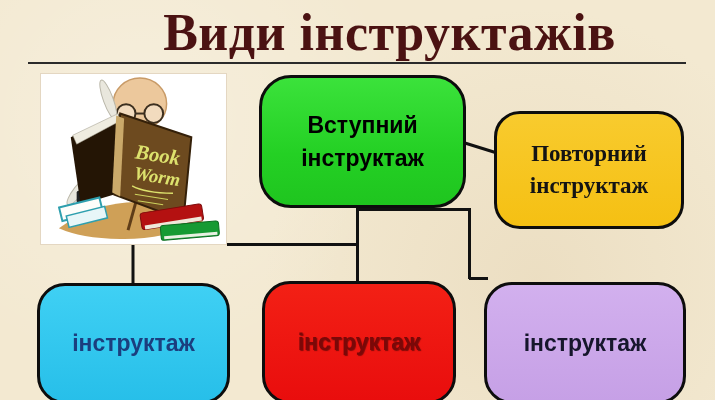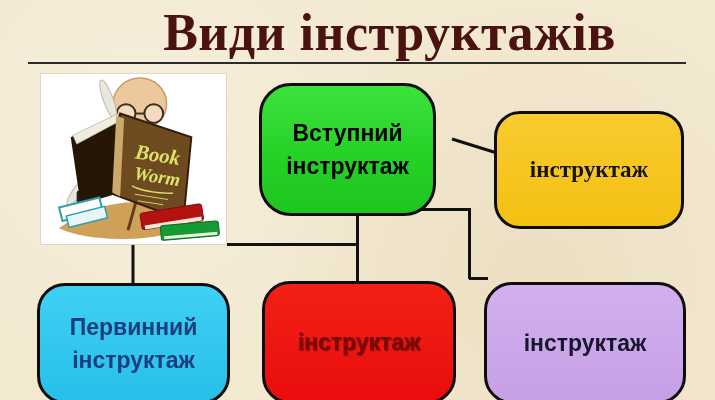--- a/index.html
+++ b/index.html
@@ -59,26 +59,25 @@
     flex-direction: column;
     align-items: center;
     justify-content: center;
     text-align: center;
     font-weight: bold;
     line-height: 1.4;
   }
   .node span { display: block; }
 
   .node-green {
-    left: 259px; top: 75px; width: 177px; height: 133px;
+    left: 259px; top: 75px; width: 207px; height: 133px;
     background: linear-gradient(180deg, #3be23b 0%, #24d024 60%, #1fc51f 100%);
     color: #000000;
     font-size: 23px;
     border-radius: 32px;
-    margin-top: 8px;
   }
   .node-yellow {
     left: 494px; top: 111px; width: 190px; height: 118px;
     background: linear-gradient(180deg, #f8cb2e 0%, #f5c013 100%);
     color: #141414;
     font-family: "Liberation Serif", serif;
     font-size: 23px;
     border-radius: 26px;
   }
   .node-blue {
@@ -177,25 +176,25 @@
       </g>
     </svg>
   </div>
 
   <div class="node node-green">
     <span>Вступний</span>
     <span>інструктаж</span>
   </div>
 
   <div class="node node-yellow">
+    <span>Повторний</span>
     <span>інструктаж</span>
   </div>
 
   <div class="node node-blue">
-    <span>Первинний</span>
     <span>інструктаж</span>
   </div>
 
   <div class="node node-red">
     <span>інструктаж</span>
   </div>
 
   <div class="node node-purple">
     <span>інструктаж</span>
   </div>

